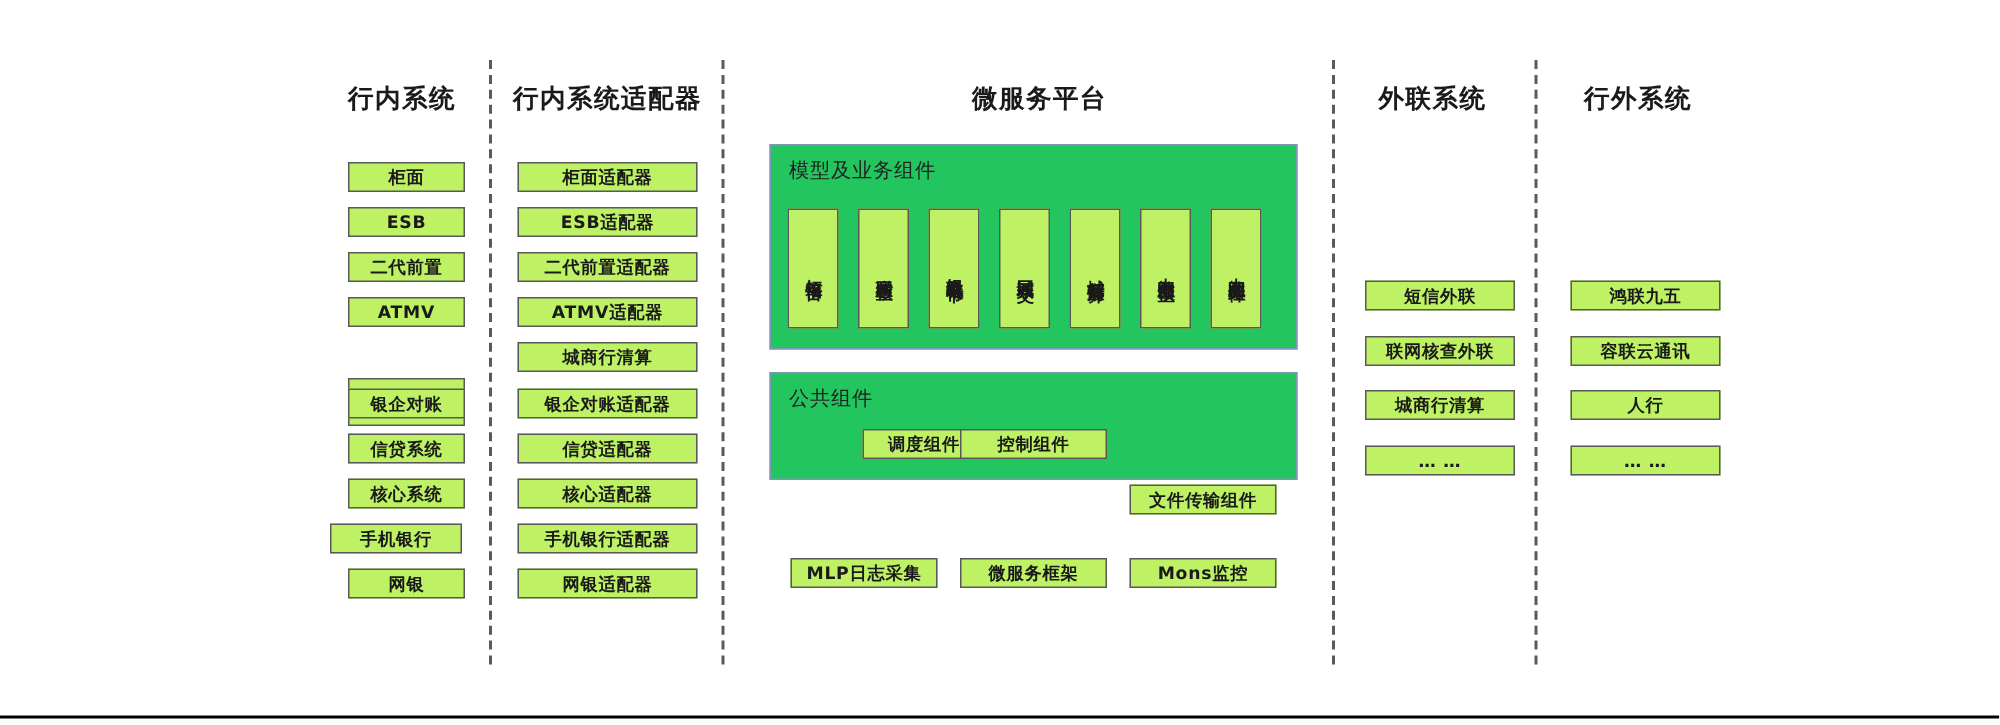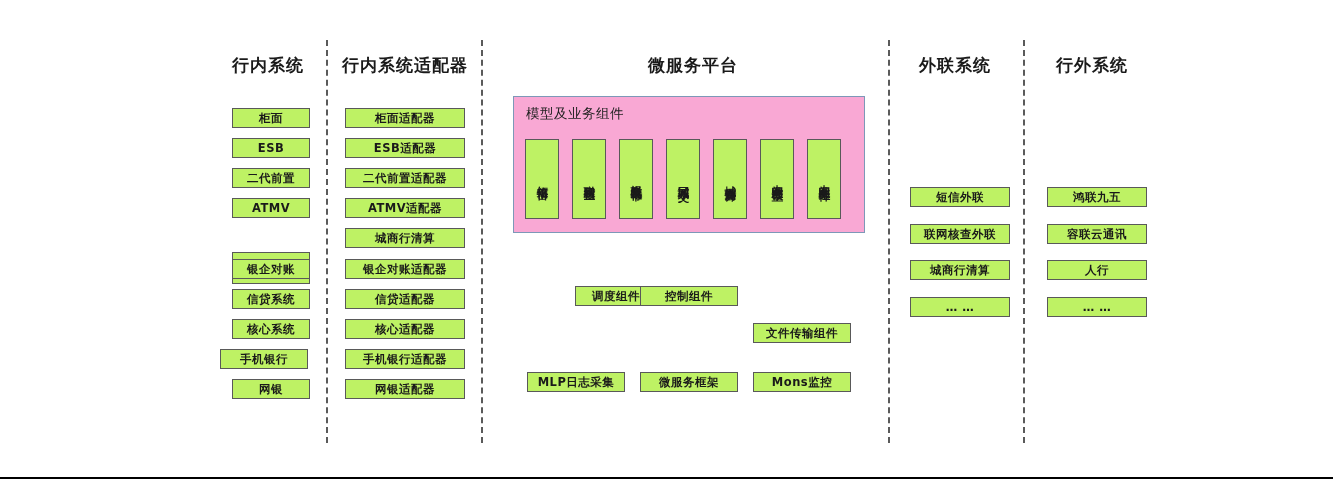--- a/index.html
+++ b/index.html
@@ -59,21 +59,21 @@
   .node.vertical {
     writing-mode: vertical-rl;
     text-orientation: upright;
     letter-spacing: 1px;
     font-size: 11.5px;
   }
 
   
   .panel {
     position: absolute;
-    background: #f9a8d4;
+    background: #22c55e;
     border: 1px solid #7d98b8;
     box-sizing: border-box;
   }
   .panel-title {
     position: absolute;
     left: 12px;
     top: 8px;
     font-size: 13.5px;
     color: #222222;
     letter-spacing: 0.5px;
@@ -130,20 +130,23 @@
     <div class="panel-title">模型及业务组件</div>
   </div>
   <div class="node vertical" style="left:525px; top:139px; width:34px; height:80px;">短信平台</div>
   <div class="node vertical" style="left:572px; top:139px; width:34px; height:80px;">联网核查</div>
   <div class="node vertical" style="left:619px; top:139px; width:34px; height:80px;">银联及银行卡</div>
   <div class="node vertical" style="left:666px; top:139px; width:34px; height:80px;">同城票交</div>
   <div class="node vertical" style="left:713px; top:139px; width:34px; height:80px;">城商行清算</div>
   <div class="node vertical" style="left:760px; top:139px; width:34px; height:80px;">中间业务模型</div>
   <div class="node vertical" style="left:807px; top:139px; width:34px; height:80px;">中间业务组件</div>
 
+  <div class="panel" style="left:513px; top:248px; width:352px; height:72px;">
+    <div class="panel-title">公共组件</div>
+  </div>
   <div class="node" style="left:527px; top:286px; width:82px; height:20px;margin-left:48px;">调度组件</div>
   <div class="node" style="left:640px; top:286px; width:98px; height:20px;">控制组件</div>
   <div class="node" style="left:753px; top:286px; width:98px; height:20px;margin-top:37px;">文件传输组件</div>
 
   <div class="node" style="left:527px; top:372px; width:98px; height:20px;">MLP日志采集</div>
   <div class="node" style="left:640px; top:372px; width:98px; height:20px;">微服务框架</div>
   <div class="node" style="left:753px; top:372px; width:98px; height:20px;">Mons监控</div>
 
   <div class="col-title" style="left:900px; top:54px; width:110px;">外联系统</div>
   <div class="node" style="left:910px; top:187px; width:100px; height:20px;">短信外联</div>

